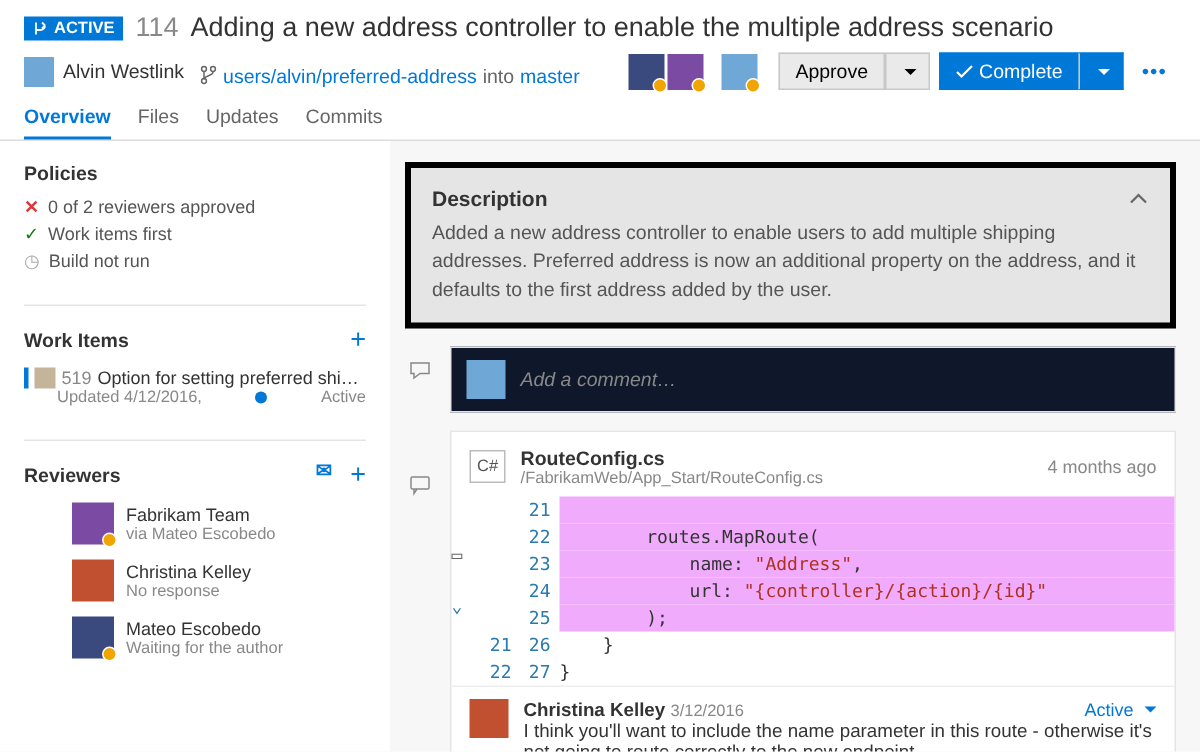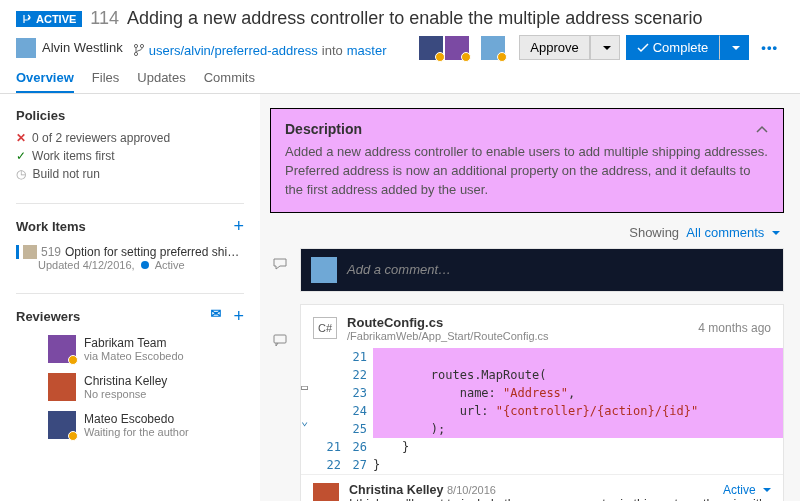--- a/index.html
+++ b/index.html
@@ -36,29 +36,29 @@
 .policy-item { display: flex; align-items: center; gap: 6px; font-size: 12px; color: #555; margin-bottom: 4px; }
 .x-red { color: #d83b3c; font-weight: bold; }
 .chk-green { color: #107c10; }
 .circ-gray { color: #aaa; }
 .wi-row { font-size: 12px; color: #333; }
 .wi-top { display: flex; align-items: center; gap: 4px; }
 .wi-bar { width: 3px; height: 14px; background: #0078d7; }
 .wi-av { width: 14px; height: 14px; background: #c4b59a; }
 .wi-id { color: #888; }
 .wi-title { white-space: nowrap; overflow: hidden; text-overflow: ellipsis; flex: 1; }
-.wi-sub { color: #888; font-size: 11px; margin-left: 22px; display: flex; align-items: center; gap: 6px; }
+.wi-sub { color: #888; font-size: 11px; margin-left: 22px; display: flex; align-items: center; gap: 6px; justify-content: space-between; }
 .dot-blue { width: 8px; height: 8px; background: #0078d7; border-radius: 50%; display: inline-block; }
 .reviewer { display: flex; align-items: center; gap: 8px; margin-bottom: 10px; padding-left: 32px; }
 .rev-av { width: 28px; height: 28px; position: relative; }
 .rev-text { font-size: 12px; }
 .rev-name { color: #333; }
 .rev-sub { color: #888; font-size: 11px; }
 .main { flex: 1; background: #f7f7f7; padding: 14px 16px 0 10px; overflow: hidden; position: relative; }
-.desc-card { background: #f0abfc; border: 1px solid #000000; padding: 12px 14px; margin-bottom: 12px; }
+.desc-card { background: #e5e5e5; border: 4px solid #000000; padding: 12px 14px; margin-bottom: 12px; }
 .desc-head { display: flex; justify-content: space-between; align-items: center; margin-bottom: 6px; }
 .desc-h { font-weight: 600; font-size: 14px; }
 .chev-up { color: #666; cursor: pointer; }
 .desc-body { font-size: 13px; color: #555; line-height: 1.45; }
 .showing-row { text-align: right; font-size: 13px; color: #666; margin-bottom: 8px; padding-right: 4px; }
 .showing-row a { color: #0078d7; text-decoration: none; }
 .timeline { display: flex; gap: 10px; }
 .tl-icons { width: 20px; display: flex; flex-direction: column; align-items: center; gap: 60px; padding-top: 8px; color: #777; }
 .tl-body { flex: 1; }
 .comment-box { background: #0f172a; border: 1px solid #e5e5e5; padding: 8px 10px; display: flex; align-items: center; gap: 10px; margin-bottom: 12px; }
@@ -245,23 +245,20 @@
     <div class="desc-card">
       <div class="desc-head">
         <span class="desc-h">Description</span>
         <span class="chev-up"><svg width="14" height="10" viewBox="0 0 14 10">
               <path d="M2 8l5-5 5 5" stroke="#666" stroke-width="1.5" fill="none"></path>
             </svg></span>
       </div>
       <div class="desc-body">Added a new address controller to enable users to add multiple shipping addresses.  Preferred address is now an additional property on the address, and it defaults to the first address added by the user.</div>
     </div>
 
-    <div class="showing-row">
-      <span>Showing</span>&nbsp;&nbsp;<a href="#"><span>All comments</span> <span class="chev-small"></span></a>
-    </div>
 
     <div class="timeline">
       <div class="tl-icons">
         <svg width="16" height="16" viewBox="0 0 16 16">
             <path d="M2 3h12v7H8l-4 3v-3H2z" fill="none" stroke="#888"></path>
           </svg>
         <svg width="16" height="16" viewBox="0 0 16 16">
             <rect x="2" y="3" width="12" height="8" rx="1" fill="none" stroke="#888"></rect>
             <path d="M6 11l-2 3v-3" fill="none" stroke="#888"></path>
           </svg>
@@ -313,21 +310,21 @@
                 <div class="hl">            url: <span class="str">"{controller}/{action}/{id}"</span></div>
                 <div class="hl">        );</div>
                 <div class="">    }</div>
                 <div class="">}</div>
               </div>
           </div>
           <div class="comment-thread" id="thread">
               <div class="ct-row">
       <span class="ct-av" style="background:#c05030"></span>
       <div class="ct-body">
-        <div><span class="ct-status">Active <span class="chev-small"></span></span><span class="ct-name">Christina Kelley</span> <span class="ct-date">8/10/2016</span></div>
+        <div><span class="ct-status">Active <span class="chev-small"></span></span><span class="ct-name">Christina Kelley</span> <span class="ct-date">3/12/2016</span></div>
         <div>I think you'll want to include the name parameter in this route - otherwise it's not going to route correctly to the new endpoint</div>
       </div>
     </div>
             </div>
         </div>
       </div>
     </div>
   </div>
 </div>
 

